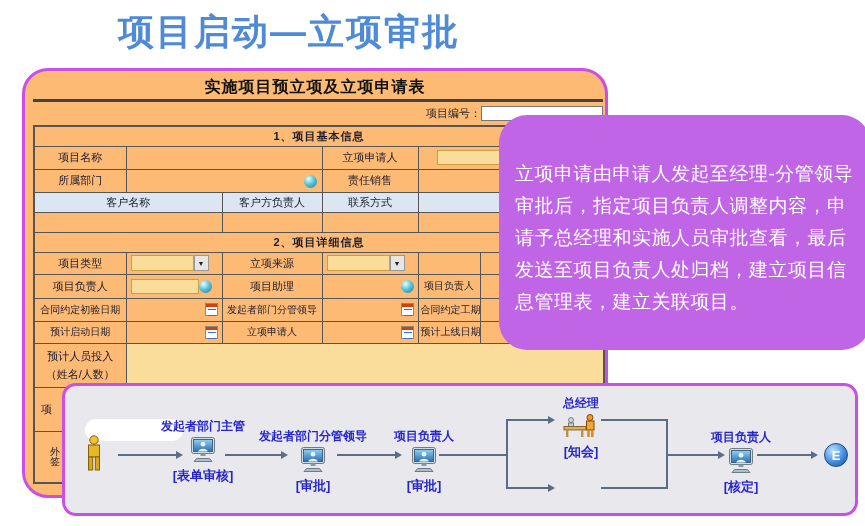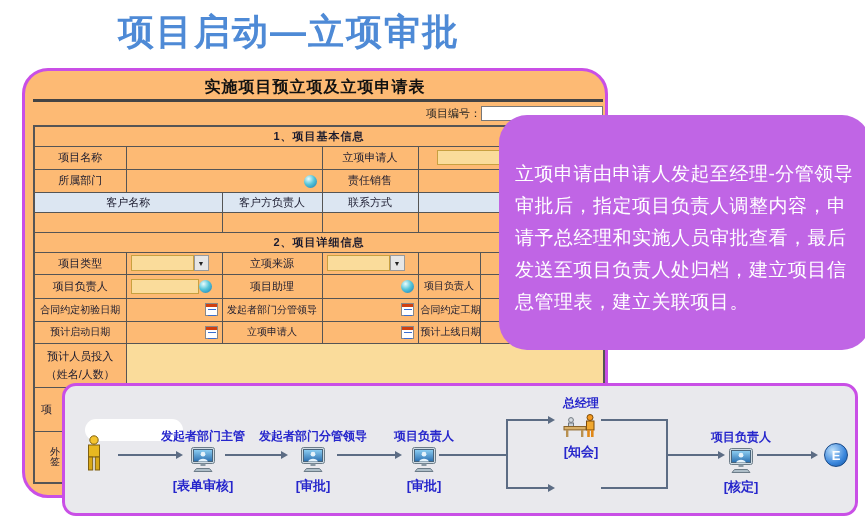--- a/index.html
+++ b/index.html
@@ -251,21 +251,21 @@
     <div class="hline" style="left:441px;top:101px;width:42px"></div>
     <div class="ah" style="left:483px;top:98px"></div>
     <div class="hline" style="left:536px;top:33px;width:67px"></div>
     <div class="hline" style="left:536px;top:101px;width:67px"></div>
     <div class="vline" style="left:601px;top:33px;height:70px"></div>
     <div class="hline" style="left:601px;top:68px;width:52px"></div>
     <div class="ah" style="left:653px;top:65px"></div>
     <div class="hline" style="left:692px;top:68px;width:54px"></div>
     <div class="ah" style="left:746px;top:65px"></div>
 
-    <div class="wnode" style="left:83px;top:42px;width:110px">
+    <div class="wnode" style="left:83px;top:32px;width:110px">
       <div class="wrole">发起者部门主管</div>
       <svg width="26" height="25" viewBox="0 0 26 25">
         <rect x="1.5" y="0.5" width="23" height="16" rx="2" fill="#cfdce4" stroke="#6c7c88"></rect>
         <rect x="3.5" y="2.5" width="19" height="12" fill="url(#scrg)" stroke="#48647c"></rect>
         <circle cx="13" cy="7.2" r="2.4" fill="#e6f3fb"></circle>
         <path d="M8.2 14.5 C9 10.8 17 10.8 17.8 14.5 Z" fill="#e6f3fb"></path>
         <rect x="10.5" y="16.5" width="5" height="2.5" fill="#8898a4"></rect>
         <path d="M6.5 21.5 L19.5 21.5 L22 24.5 L4 24.5 Z" fill="#aebec8" stroke="#6c7c88"></path>
       </svg>
       <div class="wact">[表单审核]</div>

